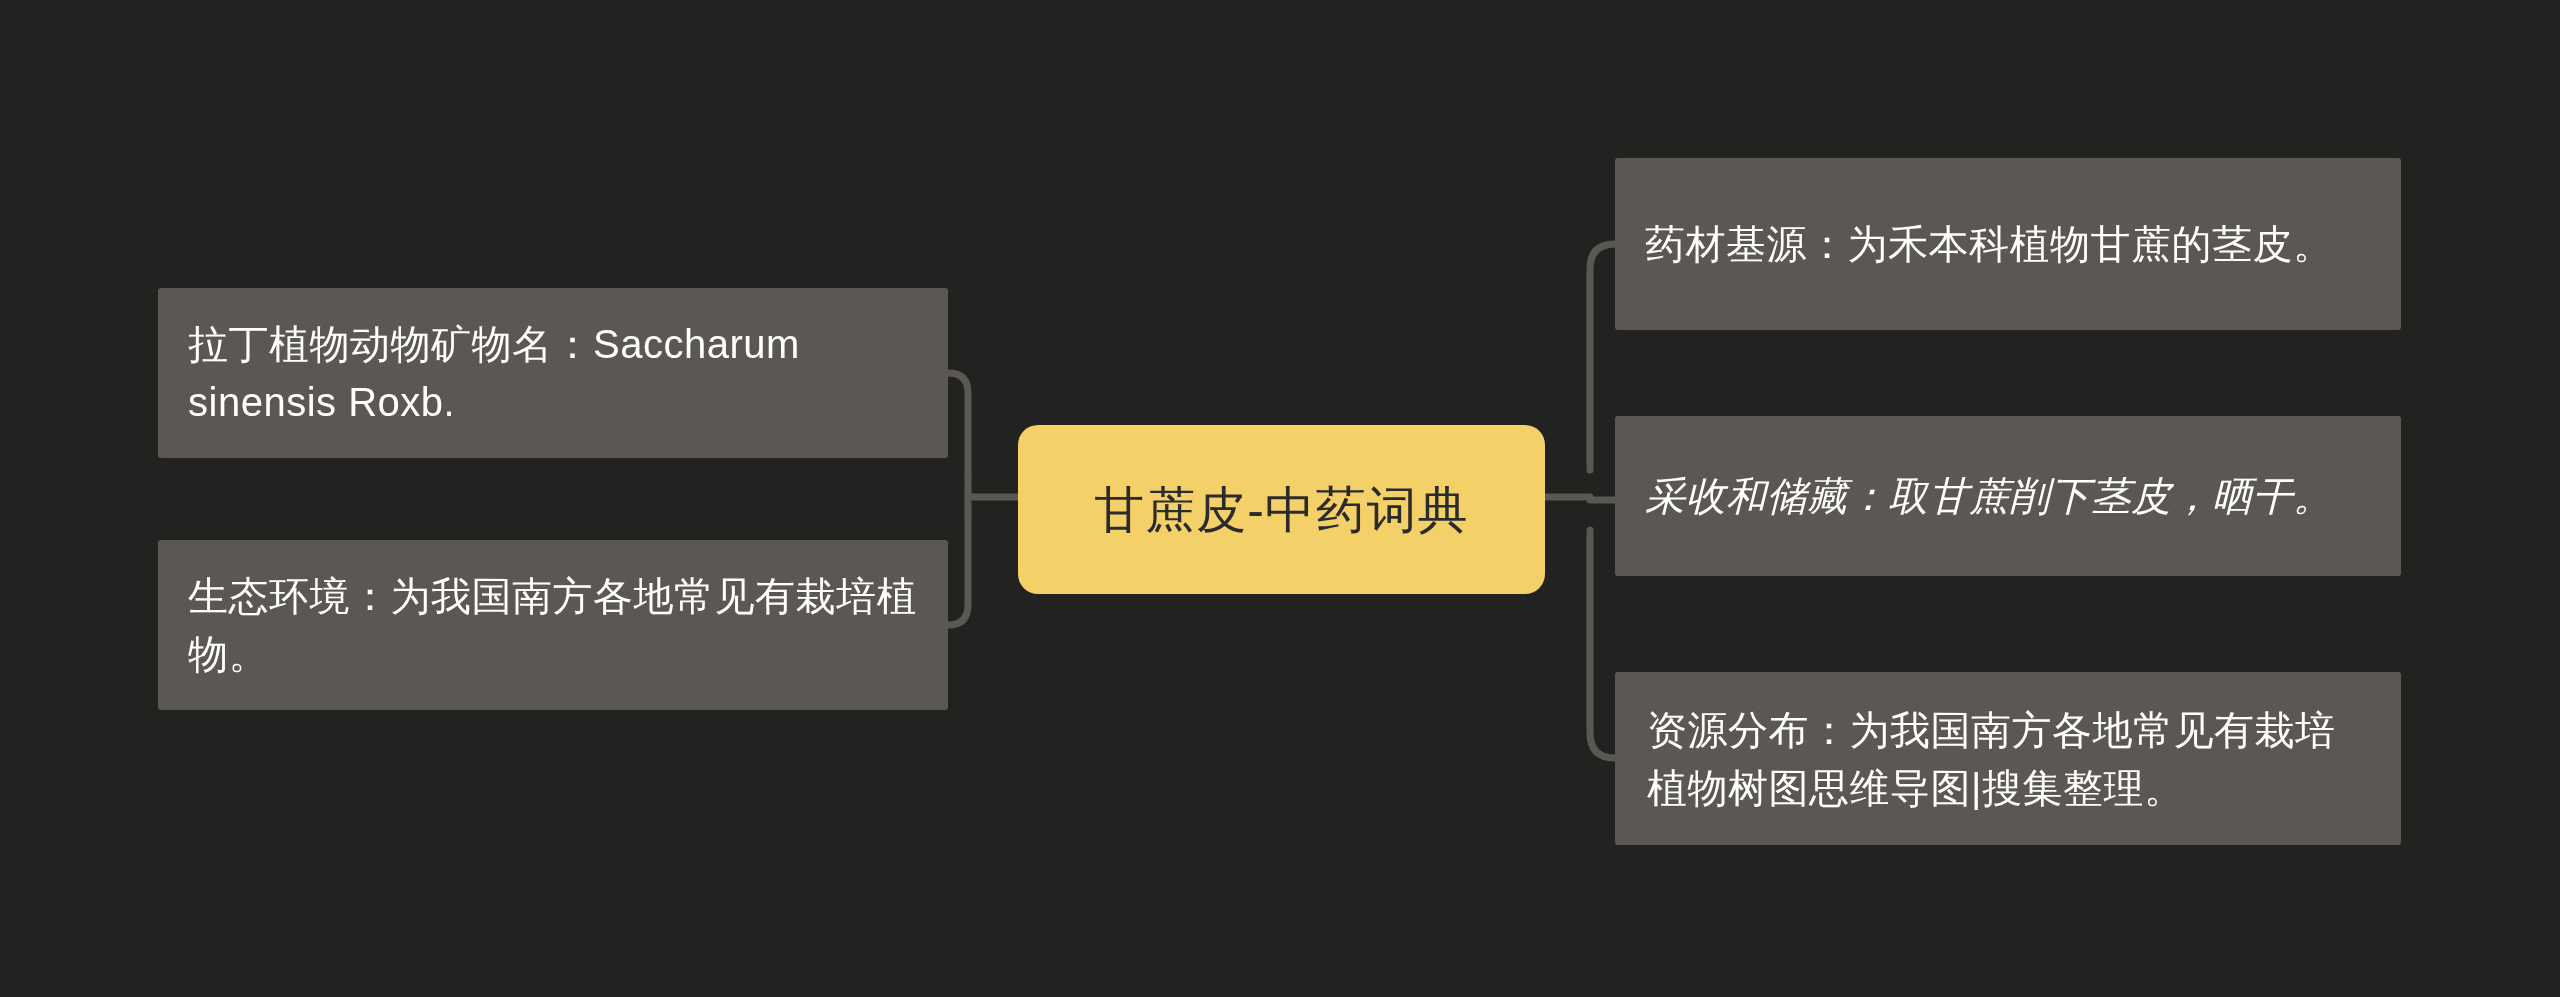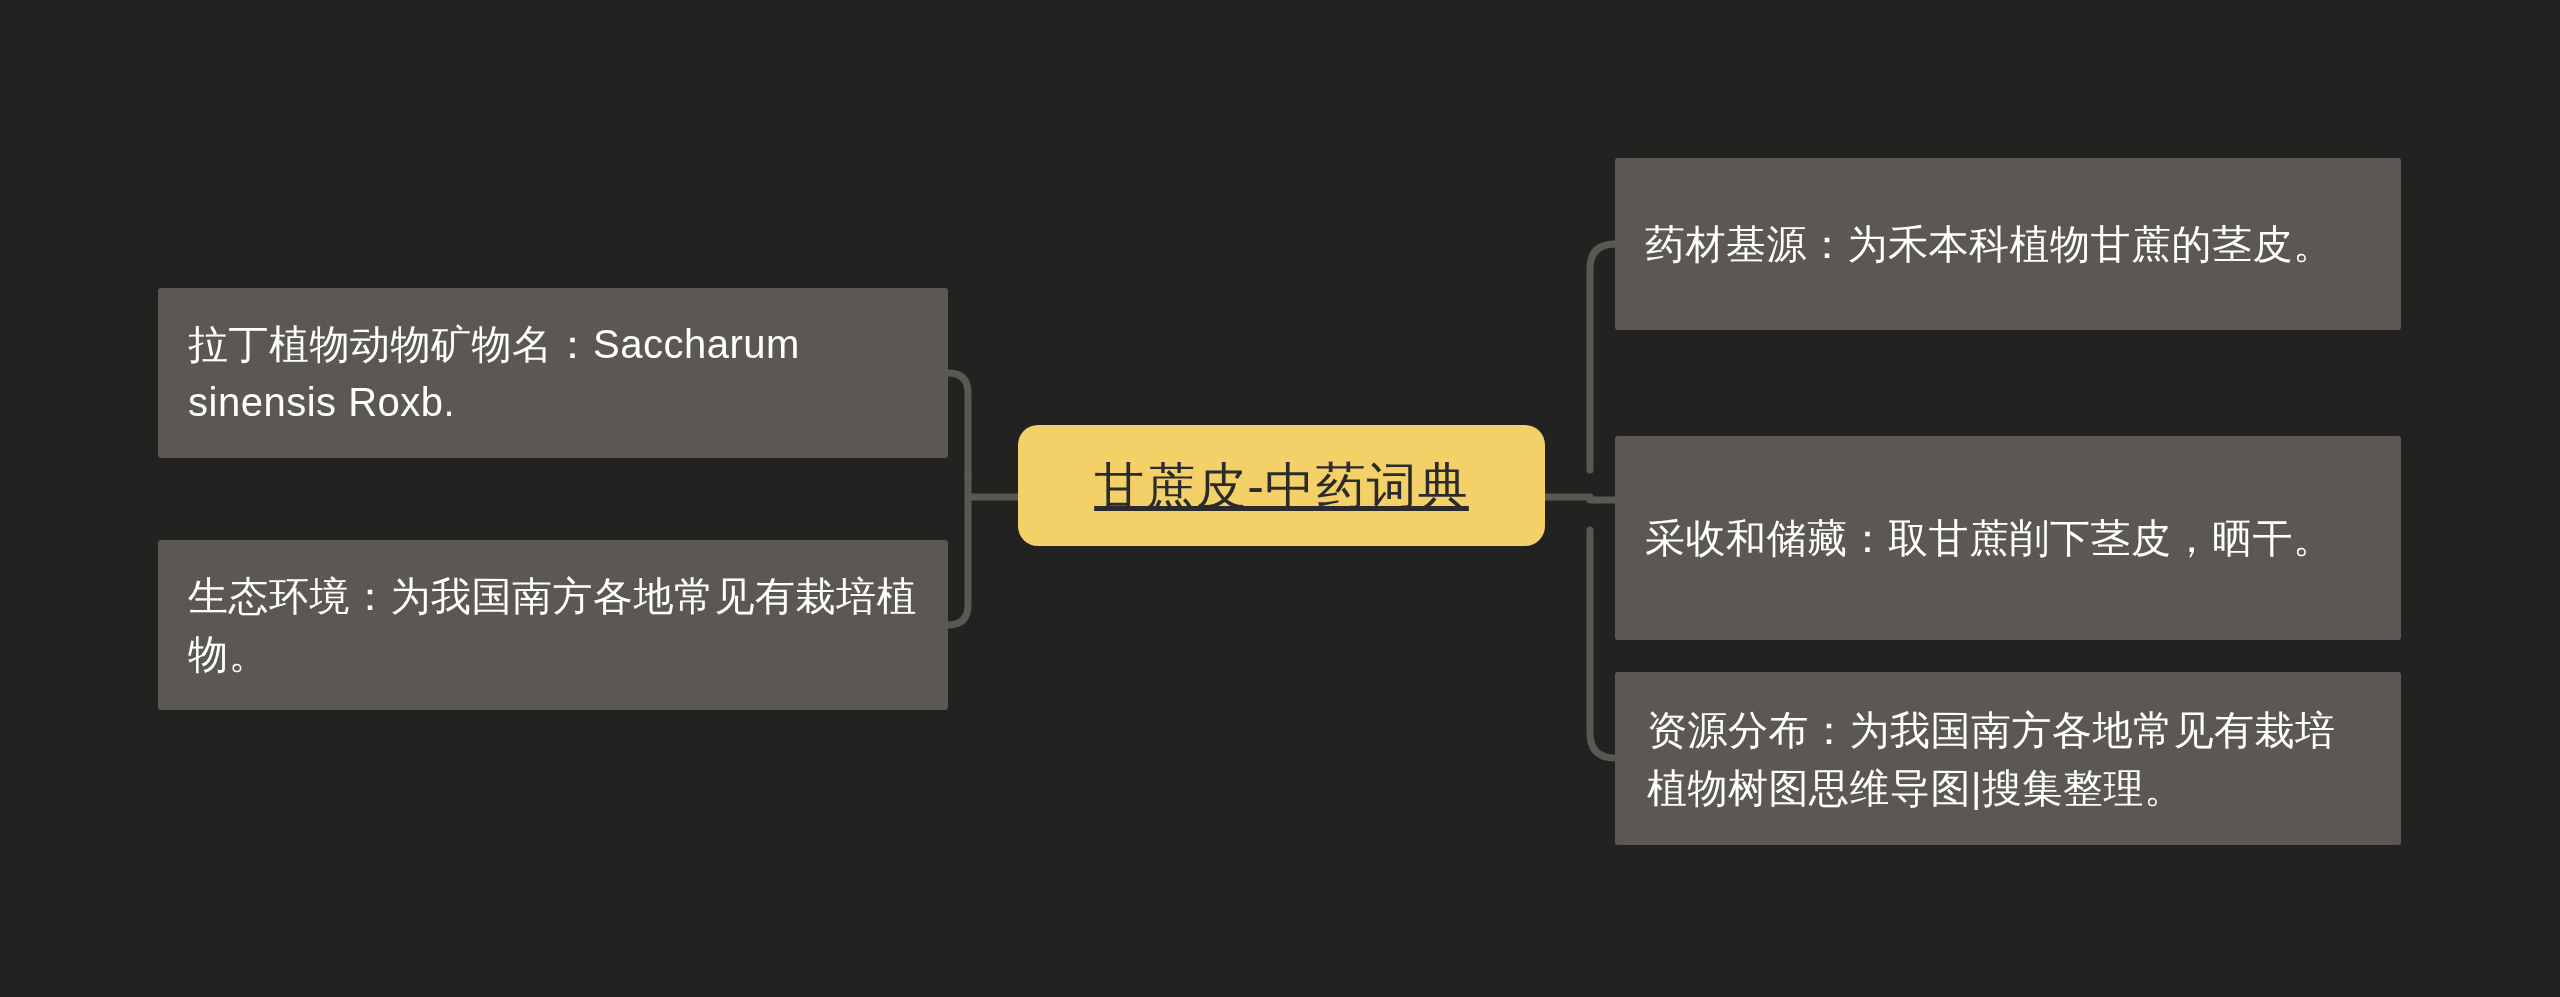--- a/index.html
+++ b/index.html
@@ -54,24 +54,24 @@
     font-size: 50px;
     line-height: 1.2;
     letter-spacing: 1px;
     font-weight: 400;
     white-space: nowrap;
   }
   
   #node-left-0 { left: 158px; top: 288px;  width: 790px; height: 170px; }
   #node-left-1 { left: 158px; top: 540px;  width: 790px; height: 170px; }
   
-  #node-root   { left: 1018px; top: 425px; width: 527px; height: 121px; text-decoration: underline; }
+  #node-root   { left: 1018px; top: 425px; width: 527px; height: 169px; }
   
   #node-right-0 { left: 1615px; top: 158px; width: 786px; height: 172px; }
-  #node-right-1 { left: 1615px; top: 436px; width: 786px; height: 204px; }
+  #node-right-1 { left: 1615px; top: 416px; width: 786px; height: 160px; font-style: italic; }
   #node-right-2 { left: 1615px; top: 672px; width: 786px; height: 173px; padding-left: 32px; }
 </style>
 </head>
 <body>
 
 <div id="canvas">
 
   <svg id="connectors" viewBox="0 0 2560 997" xmlns="http://www.w3.org/2000/svg">
     <g fill="none" stroke="#5b5854" stroke-width="7" stroke-linecap="round" stroke-linejoin="round">
 

